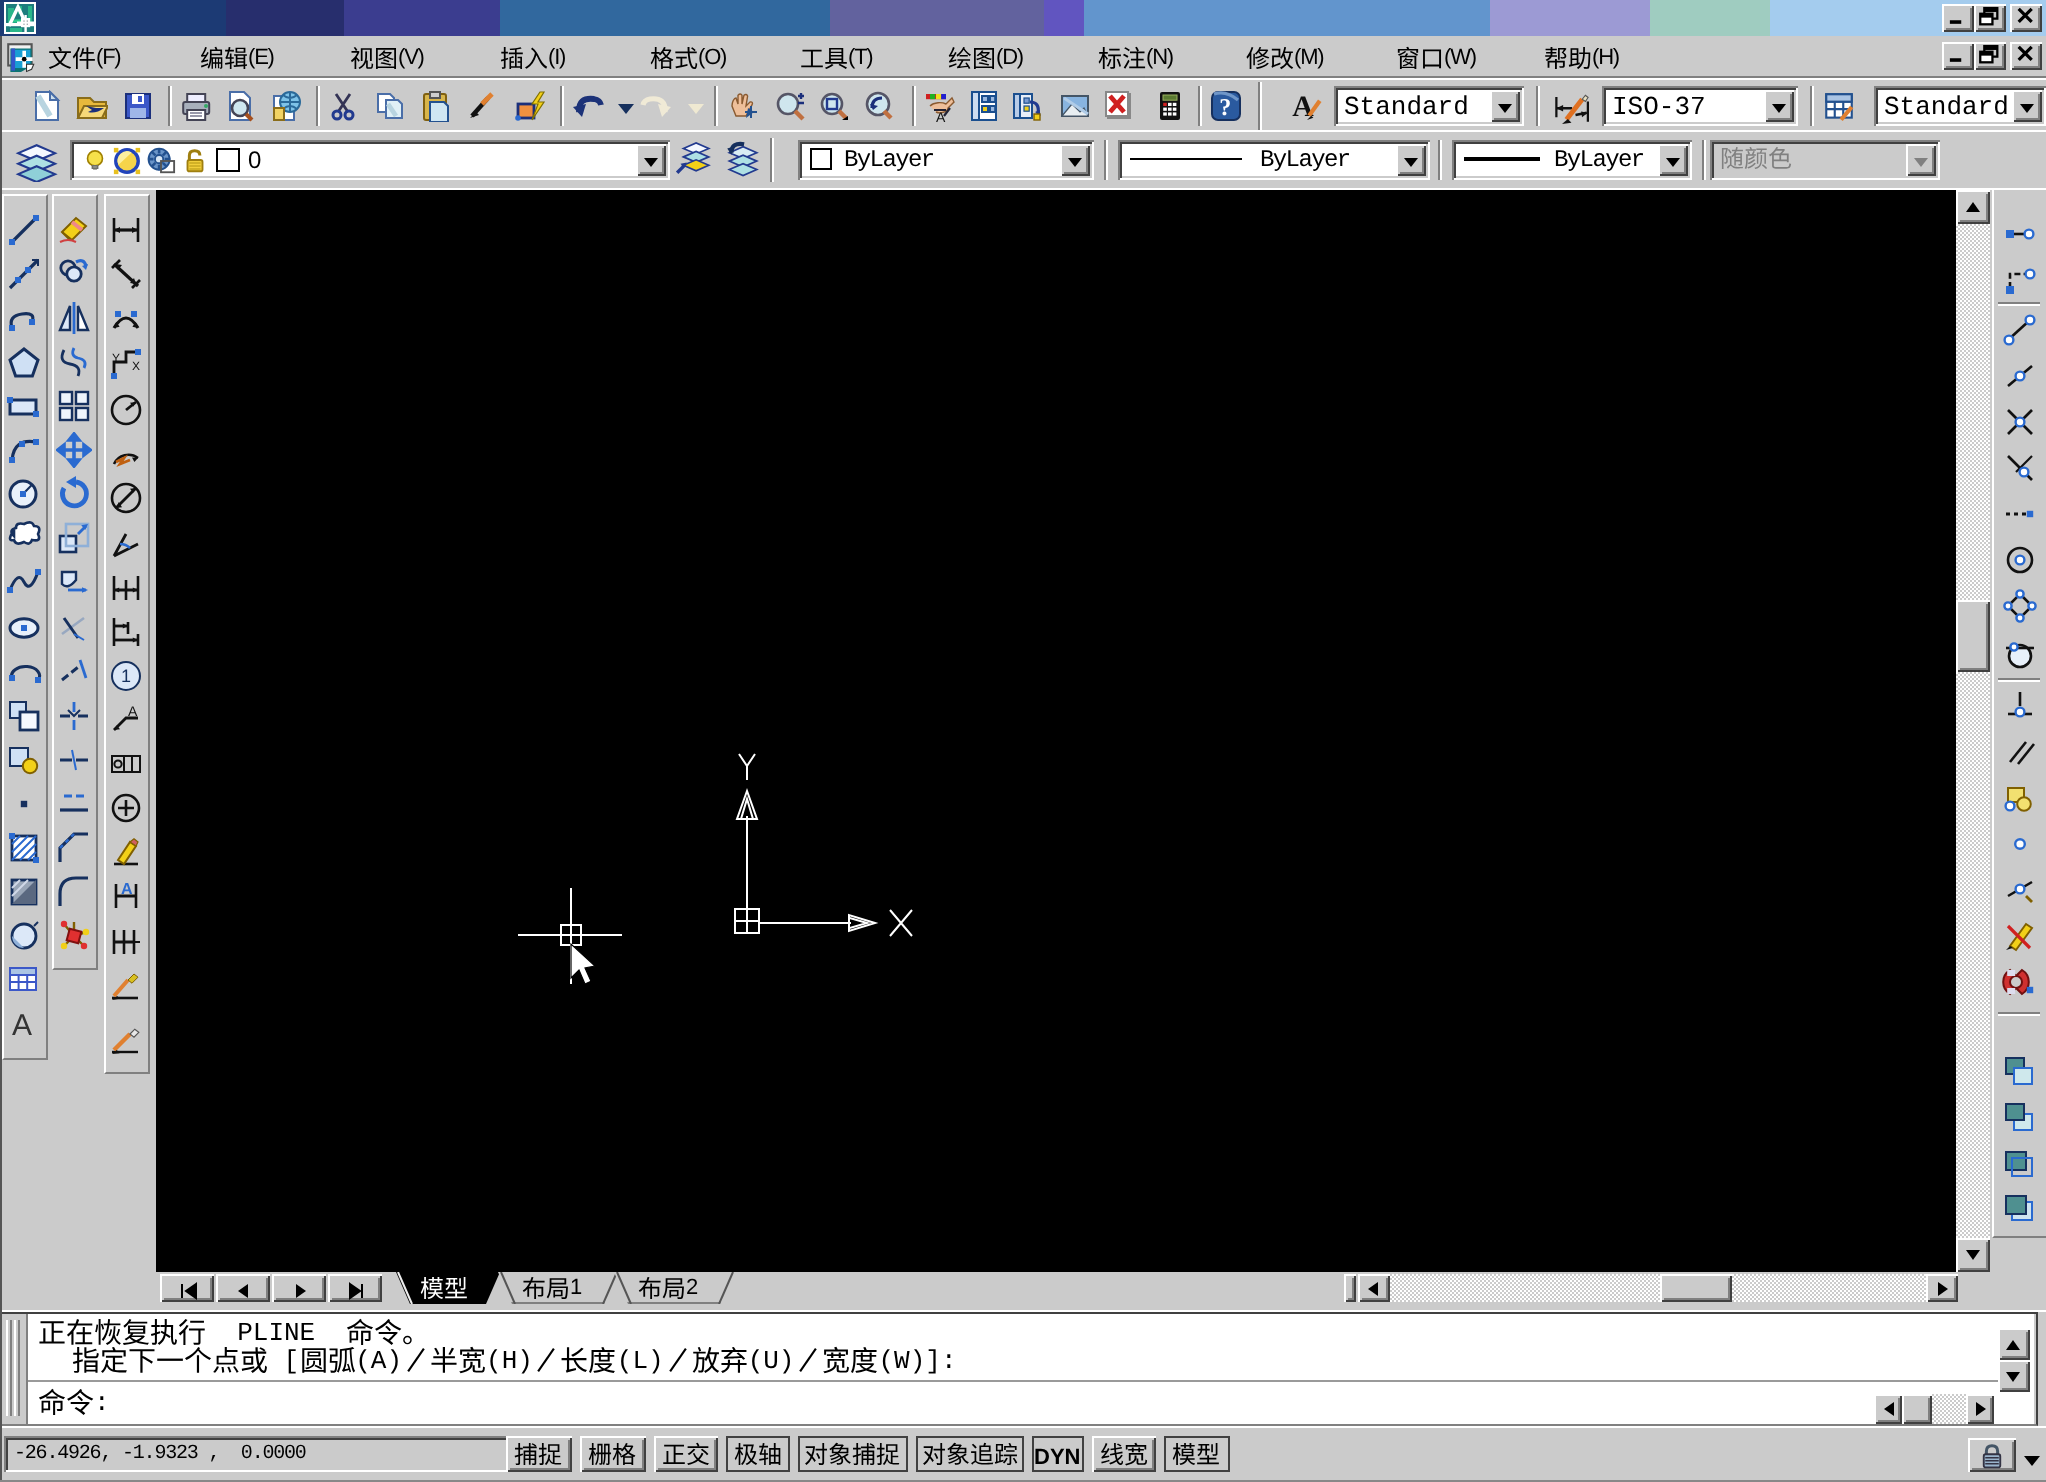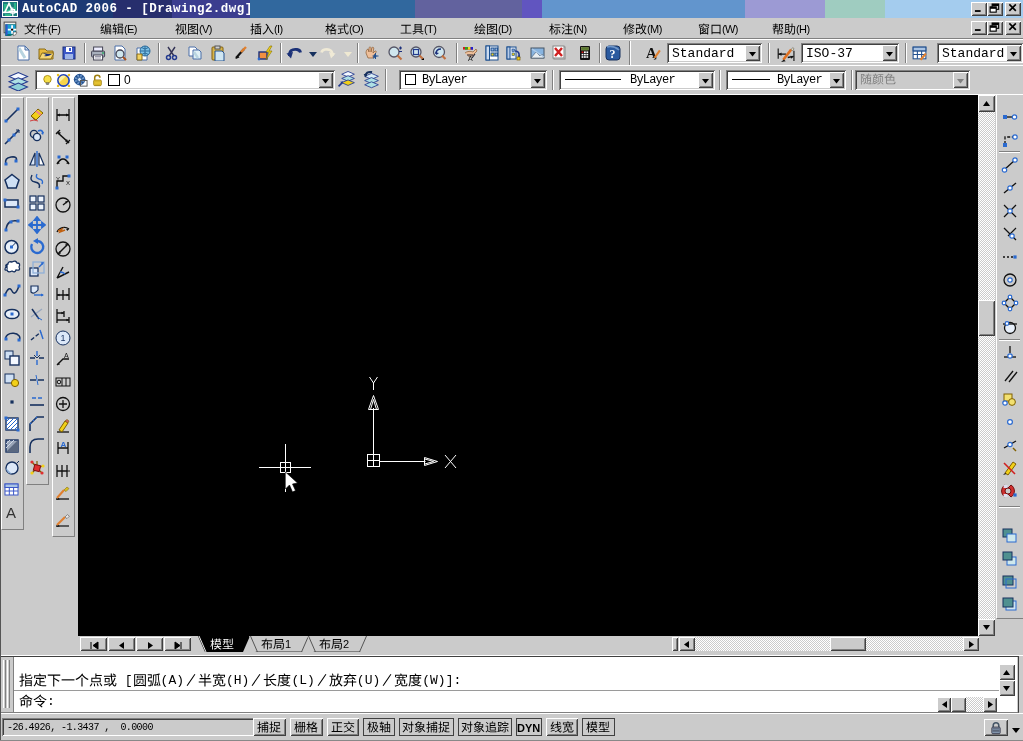--- a/index.html
+++ b/index.html
@@ -89,21 +89,20 @@
       <rect width="16" height="16" fill="#fff"></rect>
       <rect x="1" y="1" width="14" height="14" fill="#1d7d7d"></rect>
       <path d="M2 3h3v9H2zM7 2h2v4H7zM12 2h2v9h-2zM3 13h6v2H3z" fill="#2ec98e" opacity=".75"></path>
       <path d="M2.5 12L7 2.5 11.5 12" stroke="#fff" stroke-width="1.7" fill="none"></path>
       <path d="M5 9.5h4" stroke="#2ec98e" stroke-width="1.6"></path>
       <rect x="1" y="10.5" width="14" height="1.6" fill="#fff"></rect>
       <rect x="8.5" y="8" width="4.6" height="4.6" fill="#fff"></rect>
       <rect x="9.8" y="9.3" width="2" height="2" fill="#123"></rect>
       <path d="M10.8 6.5v9M6.5 10.3h9" stroke="#fff" stroke-width="1.2"></path>
     </svg>
-    <div style="left:22px;top:2px;width:400px;height:14px;font:bold 12.5px 'Liberation Mono',monospace;color:#fff;letter-spacing:.45px;white-space:pre">AutoCAD 2006 - [Drawing2.dwg]</div>
     <div class="btn" style="left:971px;top:2px;width:16px;height:14px;background:#cbcbcb;"></div>
     <svg class="ab" style="left:972px;top:2px;width:14px;height:13px;" viewBox="0 0 16 16">
       <rect x="3" y="10" width="7" height="2.2" fill="#000"></rect>
     </svg>
     <div class="btn" style="left:987px;top:2px;width:16px;height:14px;background:#cbcbcb;"></div>
     <svg class="ab" style="left:988px;top:2px;width:14px;height:13px;" viewBox="0 0 16 16">
       <rect x="4.5" y="2.5" width="8" height="6.5" fill="none" stroke="#000" stroke-width="1.4"></rect>
       <rect x="4.5" y="2.5" width="8" height="2.4" fill="#000"></rect>
       <rect x="2" y="6" width="7.5" height="6.5" fill="#fff" stroke="#000" stroke-width="1.4"></rect>
       <rect x="2" y="6" width="7.5" height="2.4" fill="#000"></rect>
@@ -962,21 +961,40 @@
     <div class="btn" style="left:830px;top:637px;width:36px;height:14px;background:#cbcbcb;"></div>
     <div class="btn" style="left:963px;top:637px;width:16px;height:14px;background:#cbcbcb;"></div>
     <svg class="ab" style="left:968px;top:640px;width:7px;height:9px;" viewBox="0 0 7 9">
       <path d="M1 1l5 3.5L1 8z" fill="#000"></path>
     </svg>
     <div style="left:0px;top:652px;width:1023px;height:4px;background:#cbcbcb;border-bottom:1px solid #fff;"></div>
     <div style="left:0px;top:656px;width:1019px;height:57px;background:#cbcbcb;border:1px solid #404040;border-bottom:1px solid #808080;"></div>
     <div style="left:3px;top:660px;width:3px;height:48px;border-left:1px solid #fff;border-right:1px solid #808080;"></div>
     <div style="left:7px;top:660px;width:3px;height:48px;border-left:1px solid #fff;border-right:1px solid #808080;"></div>
     <div style="left:13px;top:657px;width:1004px;height:55px;background:#fff;border-left:1px solid #808080;"></div>
-    <div style="left:19px;top:673px;width:980px;height:14px;font:13px 'Liberation Mono',monospace;letter-spacing:0;white-space:pre"><svg class="cg" style="width:14px;height:14px" viewBox="0 -880 1000 1000" fill="#000">
+    <div style="left:19px;top:659px;width:970px;height:14px;font:13px 'Liberation Mono',monospace;letter-spacing:0;white-space:pre"><svg class="cg" style="width:14px;height:14px" viewBox="0 -880 1000 1000" fill="#000">
+        <use href="#g28"></use>
+      </svg><svg class="cg" style="width:14px;height:14px" viewBox="0 -880 1000 1000" fill="#000">
+        <use href="#g29"></use>
+      </svg><svg class="cg" style="width:14px;height:14px" viewBox="0 -880 1000 1000" fill="#000">
+        <use href="#g30"></use>
+      </svg><svg class="cg" style="width:14px;height:14px" viewBox="0 -880 1000 1000" fill="#000">
+        <use href="#g31"></use>
+      </svg><svg class="cg" style="width:14px;height:14px" viewBox="0 -880 1000 1000" fill="#000">
+        <use href="#g32"></use>
+      </svg><svg class="cg" style="width:14px;height:14px" viewBox="0 -880 1000 1000" fill="#000">
+        <use href="#g33"></use>
+      </svg><span class="lat3">  PLINE  </span><svg class="cg" style="width:14px;height:14px" viewBox="0 -880 1000 1000" fill="#000">
+        <use href="#g34"></use>
+      </svg><svg class="cg" style="width:14px;height:14px" viewBox="0 -880 1000 1000" fill="#000">
+        <use href="#g35"></use>
+      </svg><svg class="cg" style="width:14px;height:14px" viewBox="0 -880 1000 1000" fill="#000">
+        <use href="#g36"></use>
+      </svg></div>
+    <div style="left:36px;top:673px;width:980px;height:14px;font:13px 'Liberation Mono',monospace;letter-spacing:0;white-space:pre"><svg class="cg" style="width:14px;height:14px" viewBox="0 -880 1000 1000" fill="#000">
         <use href="#g37"></use>
       </svg><svg class="cg" style="width:14px;height:14px" viewBox="0 -880 1000 1000" fill="#000">
         <use href="#g38"></use>
       </svg><svg class="cg" style="width:14px;height:14px" viewBox="0 -880 1000 1000" fill="#000">
         <use href="#g39"></use>
       </svg><svg class="cg" style="width:14px;height:14px" viewBox="0 -880 1000 1000" fill="#000">
         <use href="#g40"></use>
       </svg><svg class="cg" style="width:14px;height:14px" viewBox="0 -880 1000 1000" fill="#000">
         <use href="#g41"></use>
       </svg><svg class="cg" style="width:14px;height:14px" viewBox="0 -880 1000 1000" fill="#000">
@@ -1035,21 +1053,21 @@
       <path d="M6 1L1 4.5 6 8z" fill="#000"></path>
     </svg>
     <div class="btn" style="left:951px;top:697px;width:15px;height:15px;background:#cbcbcb;"></div>
     <div class="chk" style="left:966px;top:697px;width:17px;height:15px;"></div>
     <div class="btn" style="left:983px;top:697px;width:14px;height:15px;background:#cbcbcb;"></div>
     <svg class="ab" style="left:987px;top:700px;width:7px;height:9px;" viewBox="0 0 7 9">
       <path d="M1 1l5 3.5L1 8z" fill="#000"></path>
     </svg>
     <div style="left:0px;top:713px;width:1023px;height:28px;background:#cbcbcb;border-top:1px solid #fff;"></div>
     <div class="sunk" style="left:2px;top:718px;width:252px;height:18px;background:#cbcbcb;"></div>
-    <div style="left:7px;top:722px;width:240px;height:12px;font:10px 'Liberation Mono',monospace;letter-spacing:-.6px;white-space:pre;">-26.4926, -1.3437 ,  0.0000</div>
+    <div style="left:7px;top:722px;width:240px;height:12px;font:10px 'Liberation Mono',monospace;letter-spacing:-.6px;white-space:pre;">-26.4926, -1.9323 ,  0.0000</div>
     <div class="btn" style="left:253px;top:718px;width:33px;height:18px;background:#cbcbcb;"></div>
     <div style="left:257px;top:721px;width:24px;height:13px;white-space:nowrap"><svg class="cg" style="width:12px;height:12px" viewBox="0 -880 1000 1000" fill="#000">
         <use href="#g52"></use>
       </svg><svg class="cg" style="width:12px;height:12px" viewBox="0 -880 1000 1000" fill="#000">
         <use href="#g53"></use>
       </svg></div>
     <div class="btn" style="left:290px;top:718px;width:33px;height:18px;background:#cbcbcb;"></div>
     <div style="left:294px;top:721px;width:24px;height:13px;white-space:nowrap"><svg class="cg" style="width:12px;height:12px" viewBox="0 -880 1000 1000" fill="#000">
         <use href="#g54"></use>
       </svg><svg class="cg" style="width:12px;height:12px" viewBox="0 -880 1000 1000" fill="#000">

